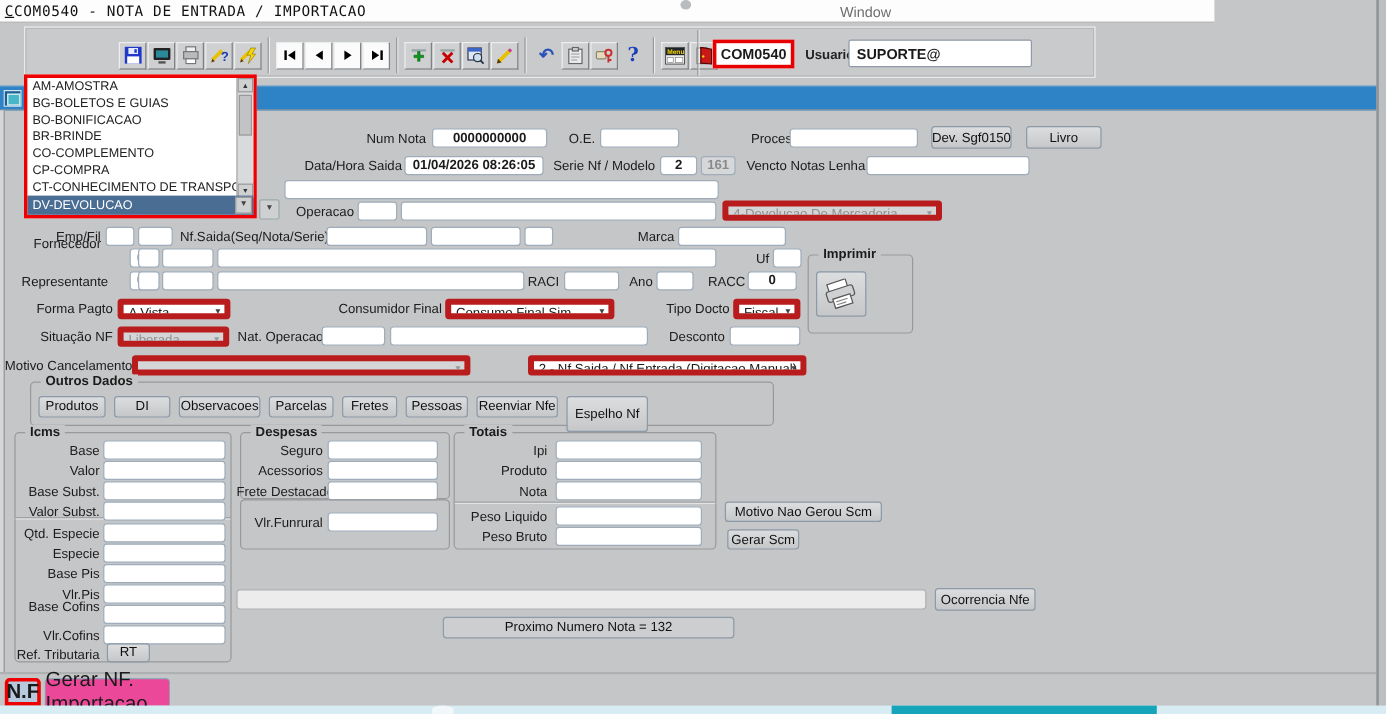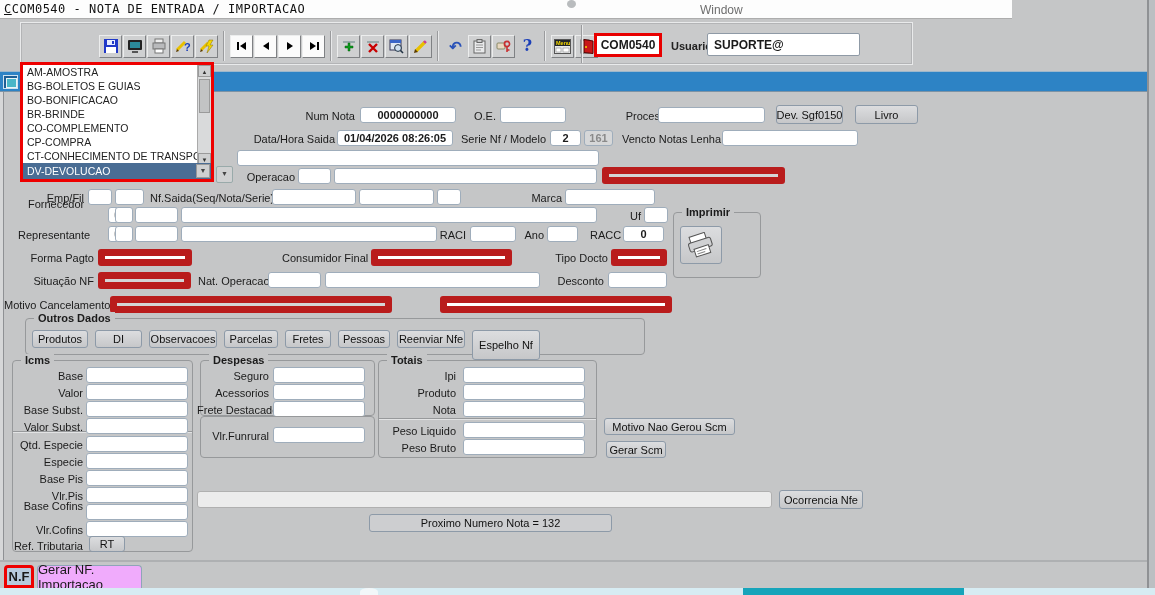--- a/index.html
+++ b/index.html
@@ -51,21 +51,21 @@
                   border-left:2px solid #8f9194;}
   .content-bottom{position:absolute;left:0;top:560px;width:1148px;height:2px;background:#aeb0b2;}
 
   
   .lbl{position:absolute;height:14px;text-align:right;white-space:nowrap;color:#1b1b1b;}
   .fld{position:absolute;height:16px;background:#fff;border:1px solid #9fadbb;border-radius:3px;
        padding:1px 3px 12px 3px;font-size:11px;white-space:nowrap;overflow:hidden;font-weight:bold;}
   .fld.center{text-align:center;}
   .fld.dis{background:#d6d7d8;color:#8a8a8a;}
   .fld.code{color:#9a9a9a;margin-left:20px;}
-  .combo{position:absolute;height:17px;background:#fff;border:7px solid #b91c1c;border-radius:3px;
+  .combo{position:absolute;height:17px;background:#fff;border:5px solid #b91c1c;border-radius:3px;
          padding:1px 16px 0 4px;white-space:nowrap;overflow:hidden;}
   .combo::after{content:"▼";position:absolute;right:2px;top:3px;font-size:7px;color:#444;}
   .combo.dis{background:#d4d5d6;color:#8f8f8f;}
   .combo.dis::after{color:#9a9a9a;}
   .btn{position:absolute;background:linear-gradient(#dcdddf,#c6c7c9);border:1px solid #8d9aa8;
        border-radius:3px;display:flex;align-items:center;justify-content:center;
        font-size:11px;color:#111;cursor:default;white-space:nowrap;}
   .gbox{position:absolute;border:1px solid #97999b;border-radius:4px;}
   .gbox-title{position:absolute;top:-7px;left:8px;background:#c5c6c7;padding:0 4px;
               font-weight:bold;color:#1b1b1b;}
@@ -88,23 +88,23 @@
             border:1px solid #9a9a9a;}
   .dd-combo-arrow{position:absolute;right:1px;top:1px;width:14px;height:14px;background:#cfd0d1;
                   border:1px solid #9a9a9a;font-size:7px;color:#444;text-align:center;padding-top:2px;}
   .mini-combo{position:absolute;left:216px;top:166px;width:17px;height:17px;background:#cfd0d1;
               border:1px solid #9aa;border-radius:2px;font-size:7px;color:#444;text-align:center;
               padding-top:3px;}
 
   
   .tabstrip{position:absolute;left:0;top:562px;width:1148px;height:26px;background:#c5c6c7;}
   .tab{position:absolute;top:3px;height:23px;display:flex;align-items:center;justify-content:center;
-       border:1px solid #8fa5b8;border-bottom:none;border-radius:4px 4px 0 0;font-size:13px;}
+       border:1px solid #8fa5b8;border-bottom:none;border-radius:4px 4px 0 0;font-size:17px;}
   .tab-nf{left:4px;width:30px;background:#b7cadd;border:3px solid #ee0000;font-weight:bold;}
-  .tab-gerar{left:37px;width:105px;background:#f0abfc;}
+  .tab-gerar{left:37px;width:105px;background:#ec4899;}
   .desktop{position:absolute;left:0;top:588px;width:1155px;height:7px;background:#d7ecf3;}
   .desktop .teal{position:absolute;left:743px;top:0;width:221px;height:7px;background:#16a4ba;}
   .desktop .shape1{position:absolute;left:360px;top:0;width:18px;height:7px;background:#f2f7f9;border-radius:50% 50% 0 0;}
 
   .icon-svg{display:block;}
 </style>
 </head>
 <body>
 
 <div class="screen">

